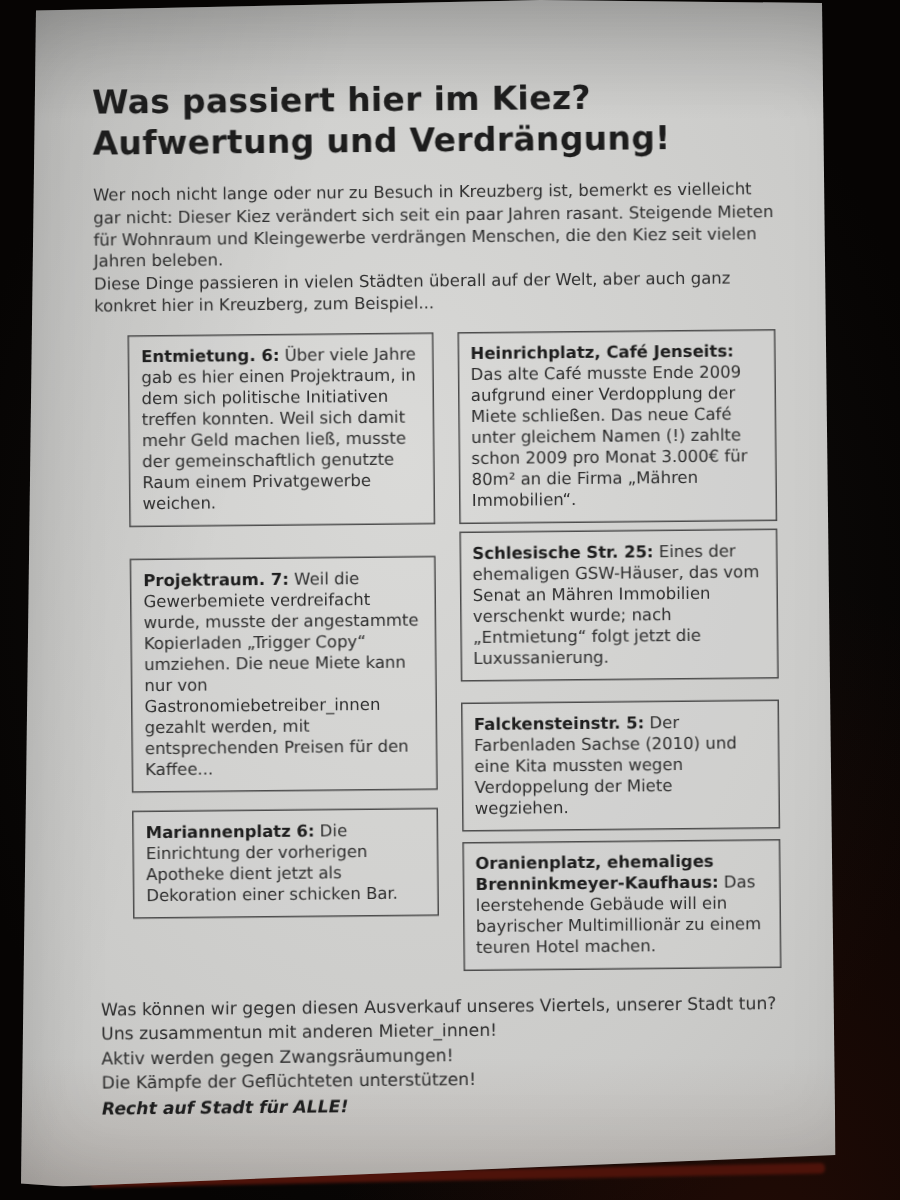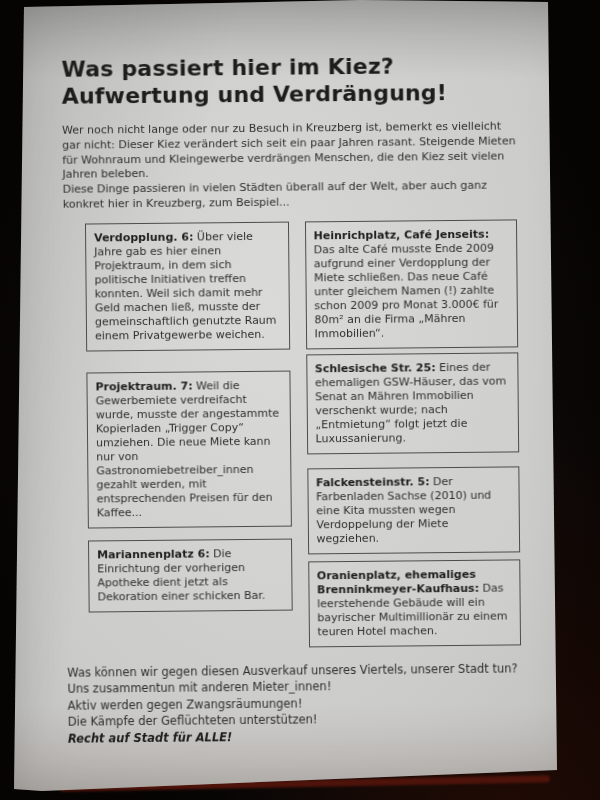--- a/index.html
+++ b/index.html
@@ -75,21 +75,21 @@
 
     <div class="intro">
       <p>Wer noch nicht lange oder nur zu Besuch in Kreuzberg ist, bemerkt es vielleicht gar nicht: Dieser Kiez verändert sich seit ein paar Jahren rasant. Steigende Mieten für Wohnraum und Kleingewerbe verdrängen Menschen, die den Kiez seit vielen Jahren beleben.</p>
       <p>Diese Dinge passieren in vielen Städten überall auf der Welt, aber auch ganz konkret hier in Kreuzberg, zum Beispiel...</p>
     </div>
 
     <div class="columns">
       <div class="col">
 
         <div class="box">
-          <p><b>Verdopplung. 6:</b> <span>Über viele Jahre gab es hier einen Projektraum, in dem sich politische Initiativen treffen konnten. Weil sich damit mehr Geld machen ließ, musste der gemeinschaftlich genutzte Raum einem Privatgewerbe weichen.</span></p>
+          <p><b>Entmietung. 6:</b> <span>Über viele Jahre gab es hier einen Projektraum, in dem sich politische Initiativen treffen konnten. Weil sich damit mehr Geld machen ließ, musste der gemeinschaftlich genutzte Raum einem Privatgewerbe weichen.</span></p>
         </div>
 
         <div class="box mt21">
           <p><b>Projektraum. 7:</b> <span>Weil die Gewerbemiete verdreifacht wurde, musste der angestammte Kopierladen „Trigger Copy“ umziehen. Die neue Miete kann nur von Gastronomiebetreiber_innen gezahlt werden, mit entsprechenden Preisen für den Kaffee...</span></p>
         </div>
 
         <div class="box mt12">
           <p><b>Mariannenplatz 6:</b> <span>Die Einrichtung der vorherigen Apotheke dient jetzt als Dekoration einer schicken Bar.</span></p>
         </div>
 

